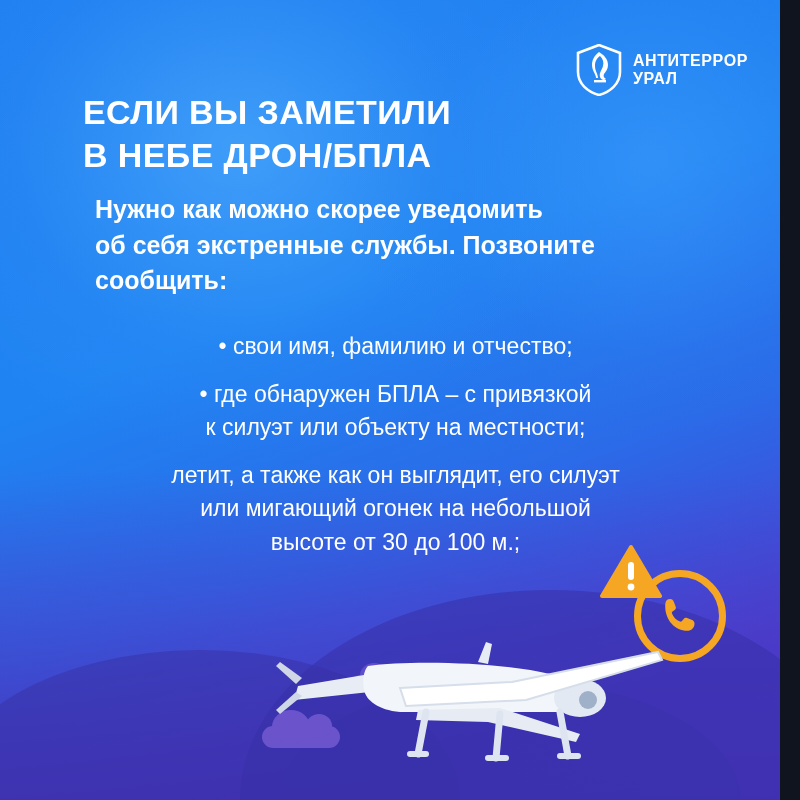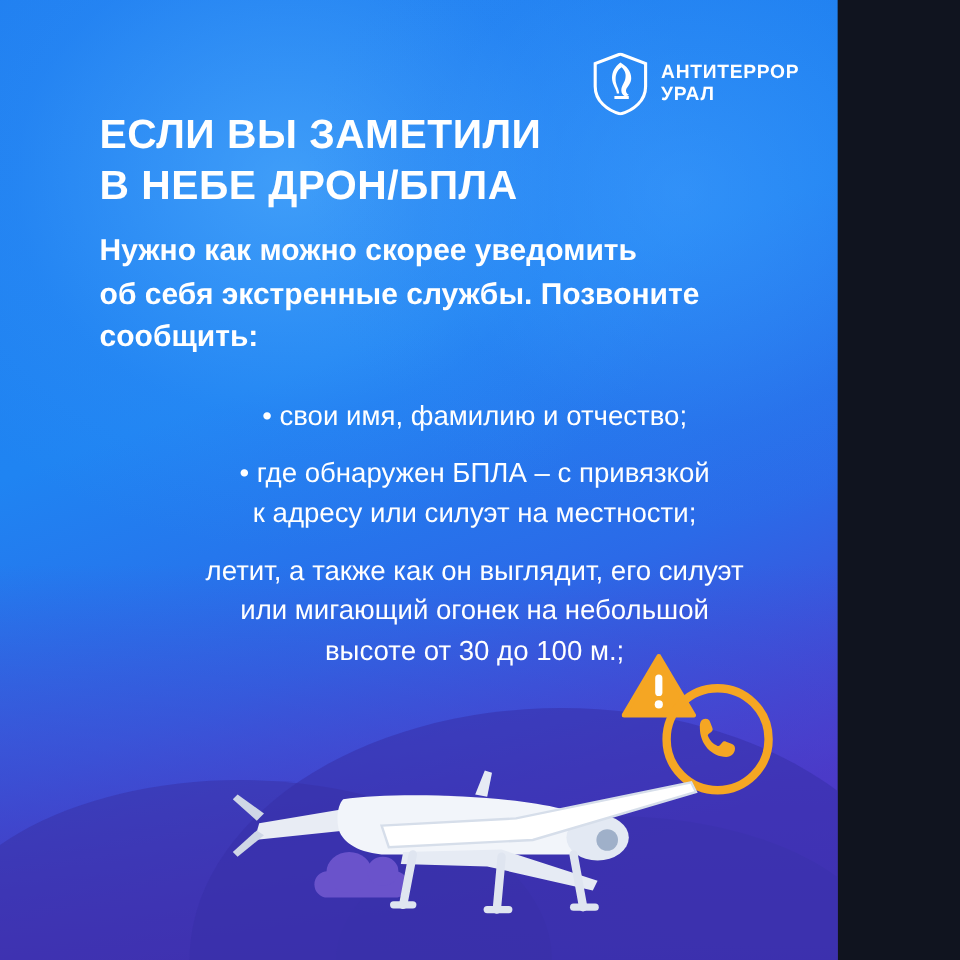--- a/index.html
+++ b/index.html
@@ -2,21 +2,21 @@
 <html lang="ru"><head>
 <meta charset="utf-8">
 <style>
   html, body {
     margin: 0;
     padding: 0;
     background: #10141f;
   }
   .poster {
     position: relative;
-    width: 698px;
+    width: 780px;
     height: 800px;
     overflow: hidden;
     font-family: "Liberation Sans", sans-serif;
     background: linear-gradient(160deg, #1f7ff0 0%, #1f84f2 38%, #2b6ae8 62%, #4a3fd0 85%, #5b3fcf 100%);
   }
   
   .glow-top {
     position: absolute;
     left: -120px;
     top: -160px;
@@ -115,21 +115,21 @@
   .lead {
     position: absolute;
     left: 83px;
     top: 192px;
     width: 620px;
     color: #ffffff;
     font-size: 25px;
     font-weight: 700;
     line-height: 1.42;
   }
-  .lead span { display: block; }
+  .lead span { display: block; margin-left: 12px; }
 
   
   .bullets {
     position: absolute;
     left: 83px;
     top: 330px;
     width: 625px;
     color: #ffffff;
     font-size: 23px;
     font-weight: 400;
@@ -214,21 +214,21 @@
     <span>об себя экстренные службы. Позвоните</span>
     <span>сообщить:</span>
   </div>
 
   <div class="bullets">
     <div class="bullet">
       <span>• свои имя, фамилию и отчество;</span>
     </div>
     <div class="bullet">
       <span>• где обнаружен БПЛА – с привязкой</span>
-      <span>к адресу или силуэт на местности;</span>
+      <span>к силуэт или объекту на местности;</span>
     </div>
     <div class="bullet">
       <span>летит, а также как он выглядит, его силуэт</span>
       <span>или мигающий огонек на небольшой</span>
       <span>высоте от 30 до 100 м.;</span>
     </div>
   </div>
 
   <div class="warn">
     <svg viewBox="0 0 62 56" xmlns="http://www.w3.org/2000/svg">

